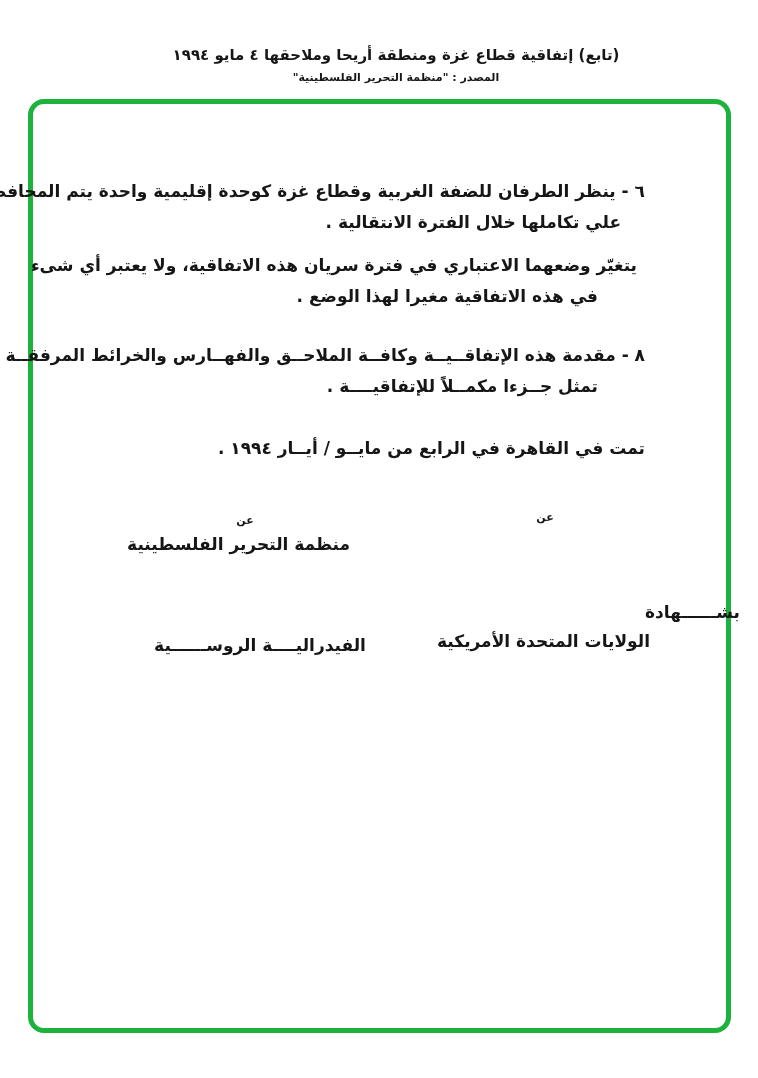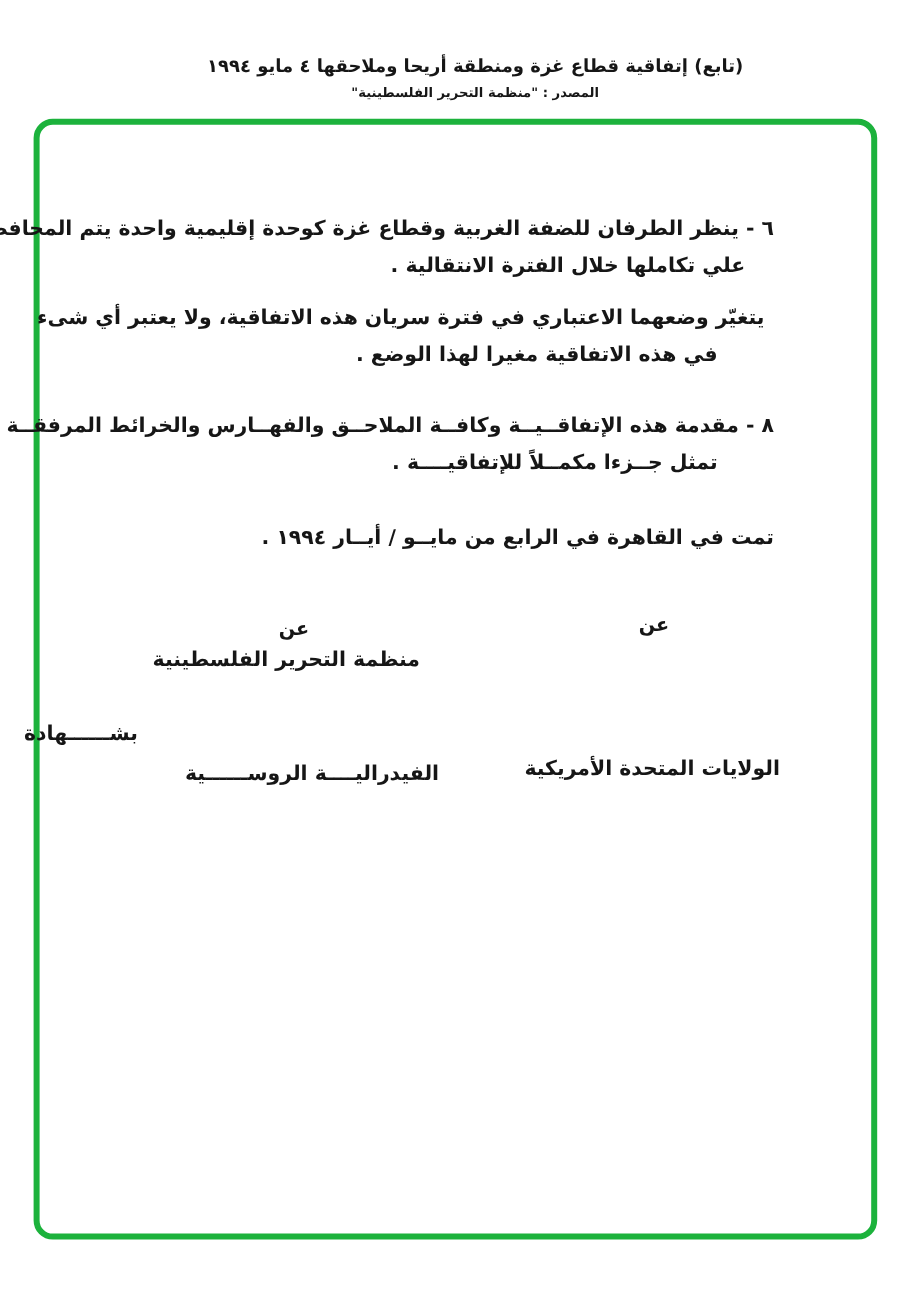--- a/index.html
+++ b/index.html
@@ -59,27 +59,27 @@
     font-size: 17px;
     white-space: nowrap;
   }
   .sig-col {
     position: absolute;
     direction: rtl;
     text-align: center;
     font-size: 17px;
     white-space: nowrap;
   }
-  .sig-col .on { font-size: 16px; margin-bottom: 7px; }
+  .sig-col .on { font-size: 11px; margin-bottom: 7px; }
   .sig-israel { left: 440px; top: 511px; width: 210px; }
   .sig-plo    { left: 140px; top: 514px; width: 210px; }
   .witness-title {
     position: absolute;
     top: 602px; left: 0; right: 18px;
-    text-align: left;
+    text-align: right;
     direction: rtl;
     font-size: 17px;
     padding-left: 20px;
   }
   .wit-name {
     position: absolute;
     direction: rtl;
     text-align: center;
     font-size: 17px;
     white-space: nowrap;

